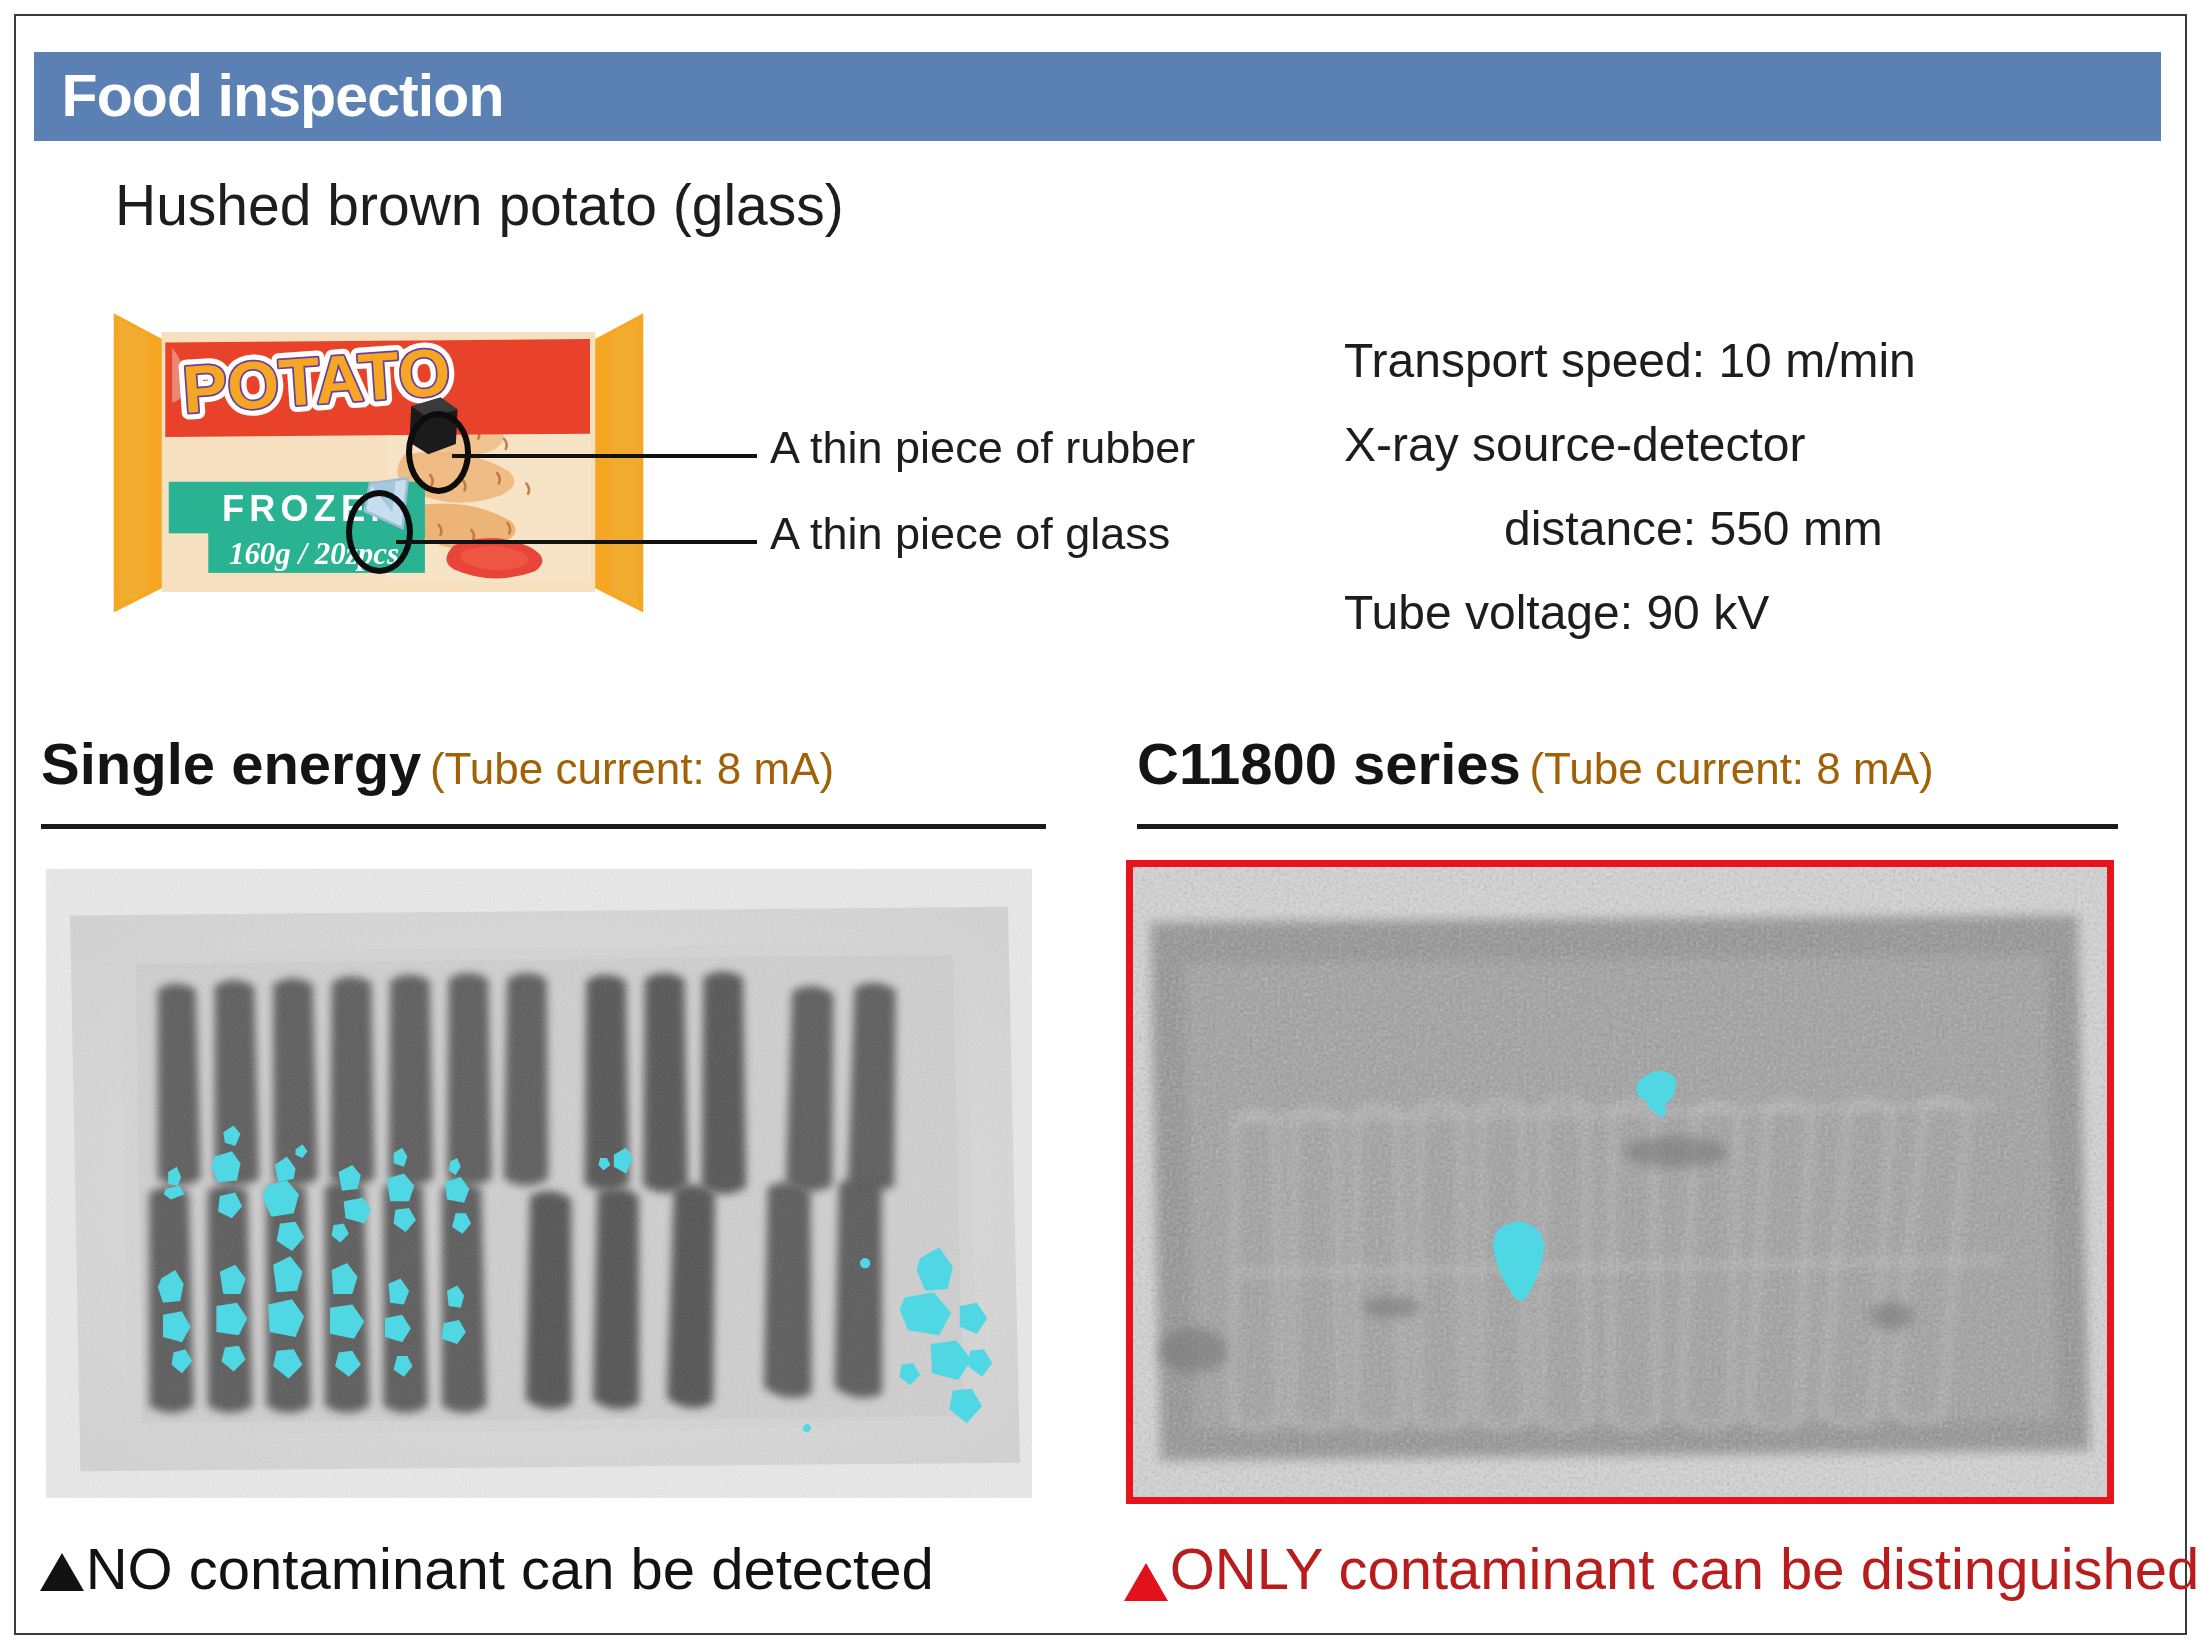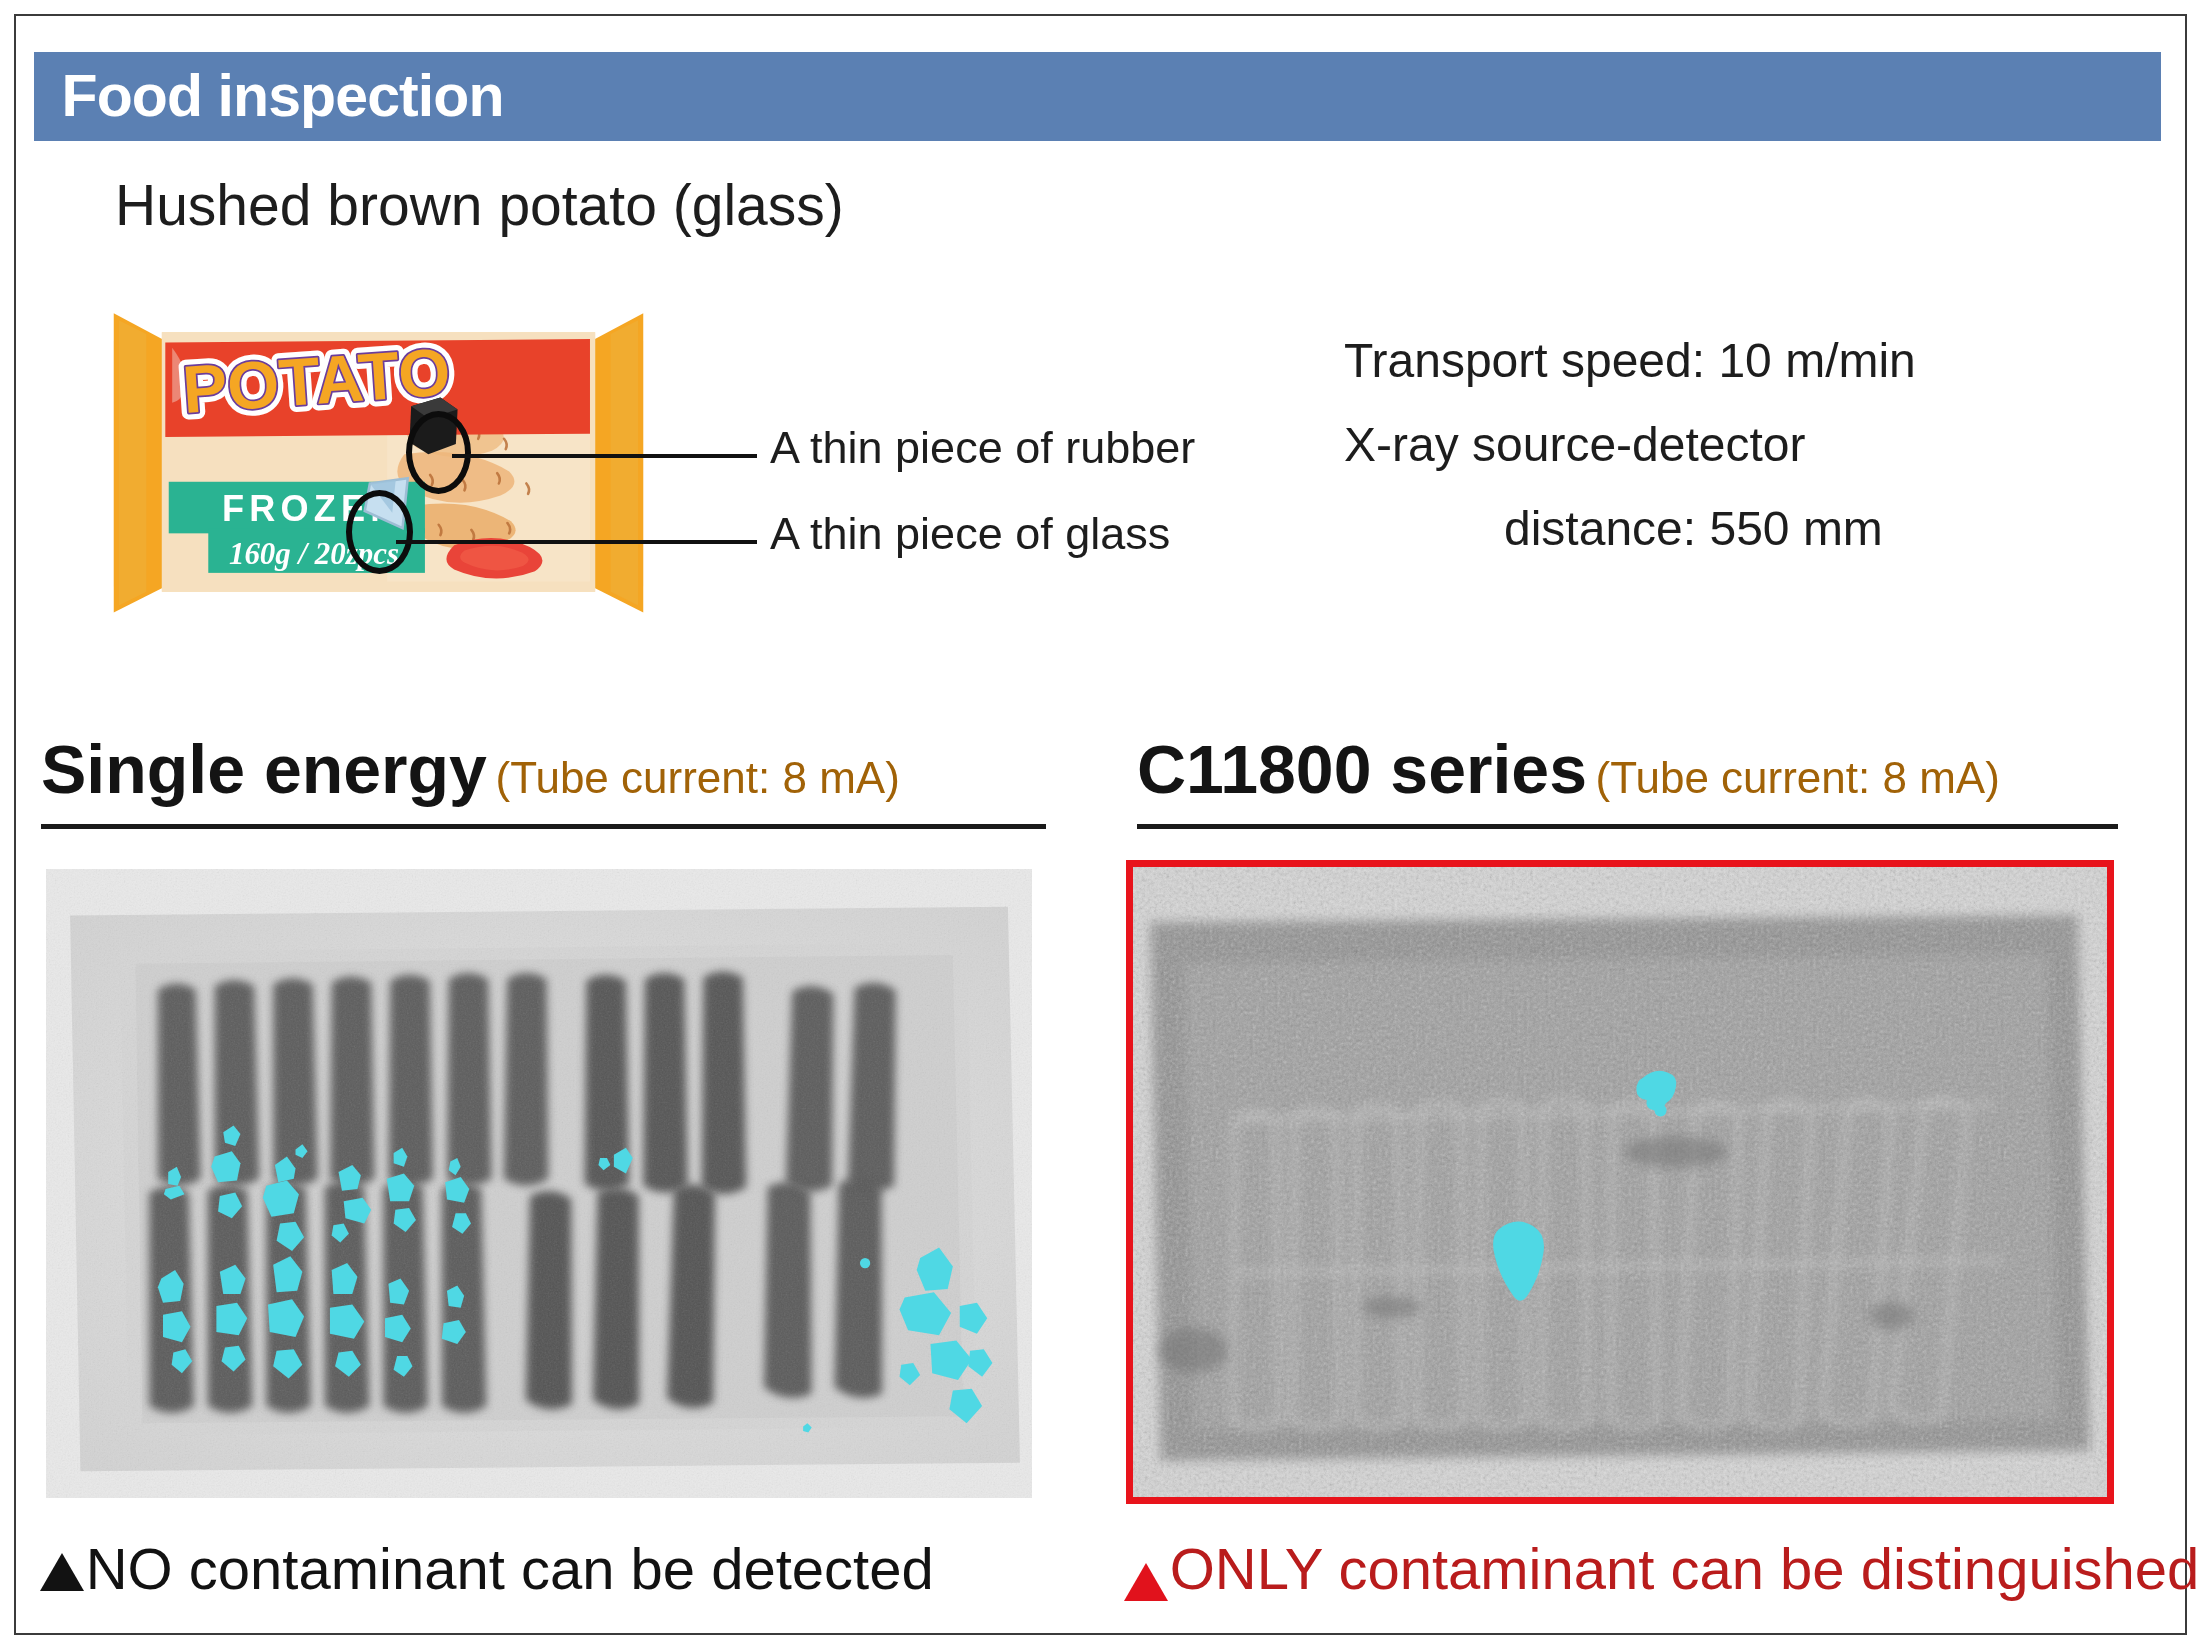--- a/index.html
+++ b/index.html
@@ -121,21 +121,21 @@
     white-space: nowrap;
   }
   #params .p-indent { padding-left: 160px; }
 
   
   .panel-heading {
     position: absolute;
     white-space: nowrap;
   }
   .panel-heading .ph-main {
-    font-size: 68px;
+    font-size: 58px;
     font-weight: bold;
     color: #141414;
     line-height: 1;
   }
   .panel-heading .ph-sub {
     font-size: 44px;
     color: #a16207;
     line-height: 1;
     margin-left: 8.6px;
   }
@@ -270,20 +270,21 @@
   <div id="leader-rubber" class="leader-line"></div>
   <div id="leader-glass" class="leader-line"></div>
 
   <div id="callout-rubber" class="callout">A thin piece of rubber</div>
   <div id="callout-glass" class="callout">A thin piece of glass</div>
 
   <div id="params">
     <div class="p-line">Transport speed: 10 m/min</div>
     <div class="p-line">X-ray source-detector</div>
     <div class="p-line p-indent">distance: 550 mm</div>
+    <div class="p-line">Tube voltage:  90 kV</div>
   </div>
 
   <div id="heading-left" class="panel-heading">
     <span class="ph-main">Single energy</span><span class="ph-sub">(Tube current: 8 mA)</span>
   </div>
   <div id="rule-left" class="panel-rule"></div>
 
   <div id="heading-right" class="panel-heading">
     <span class="ph-main">C11800 series</span><span class="ph-sub">(Tube current: 8 mA)</span>
   </div>

